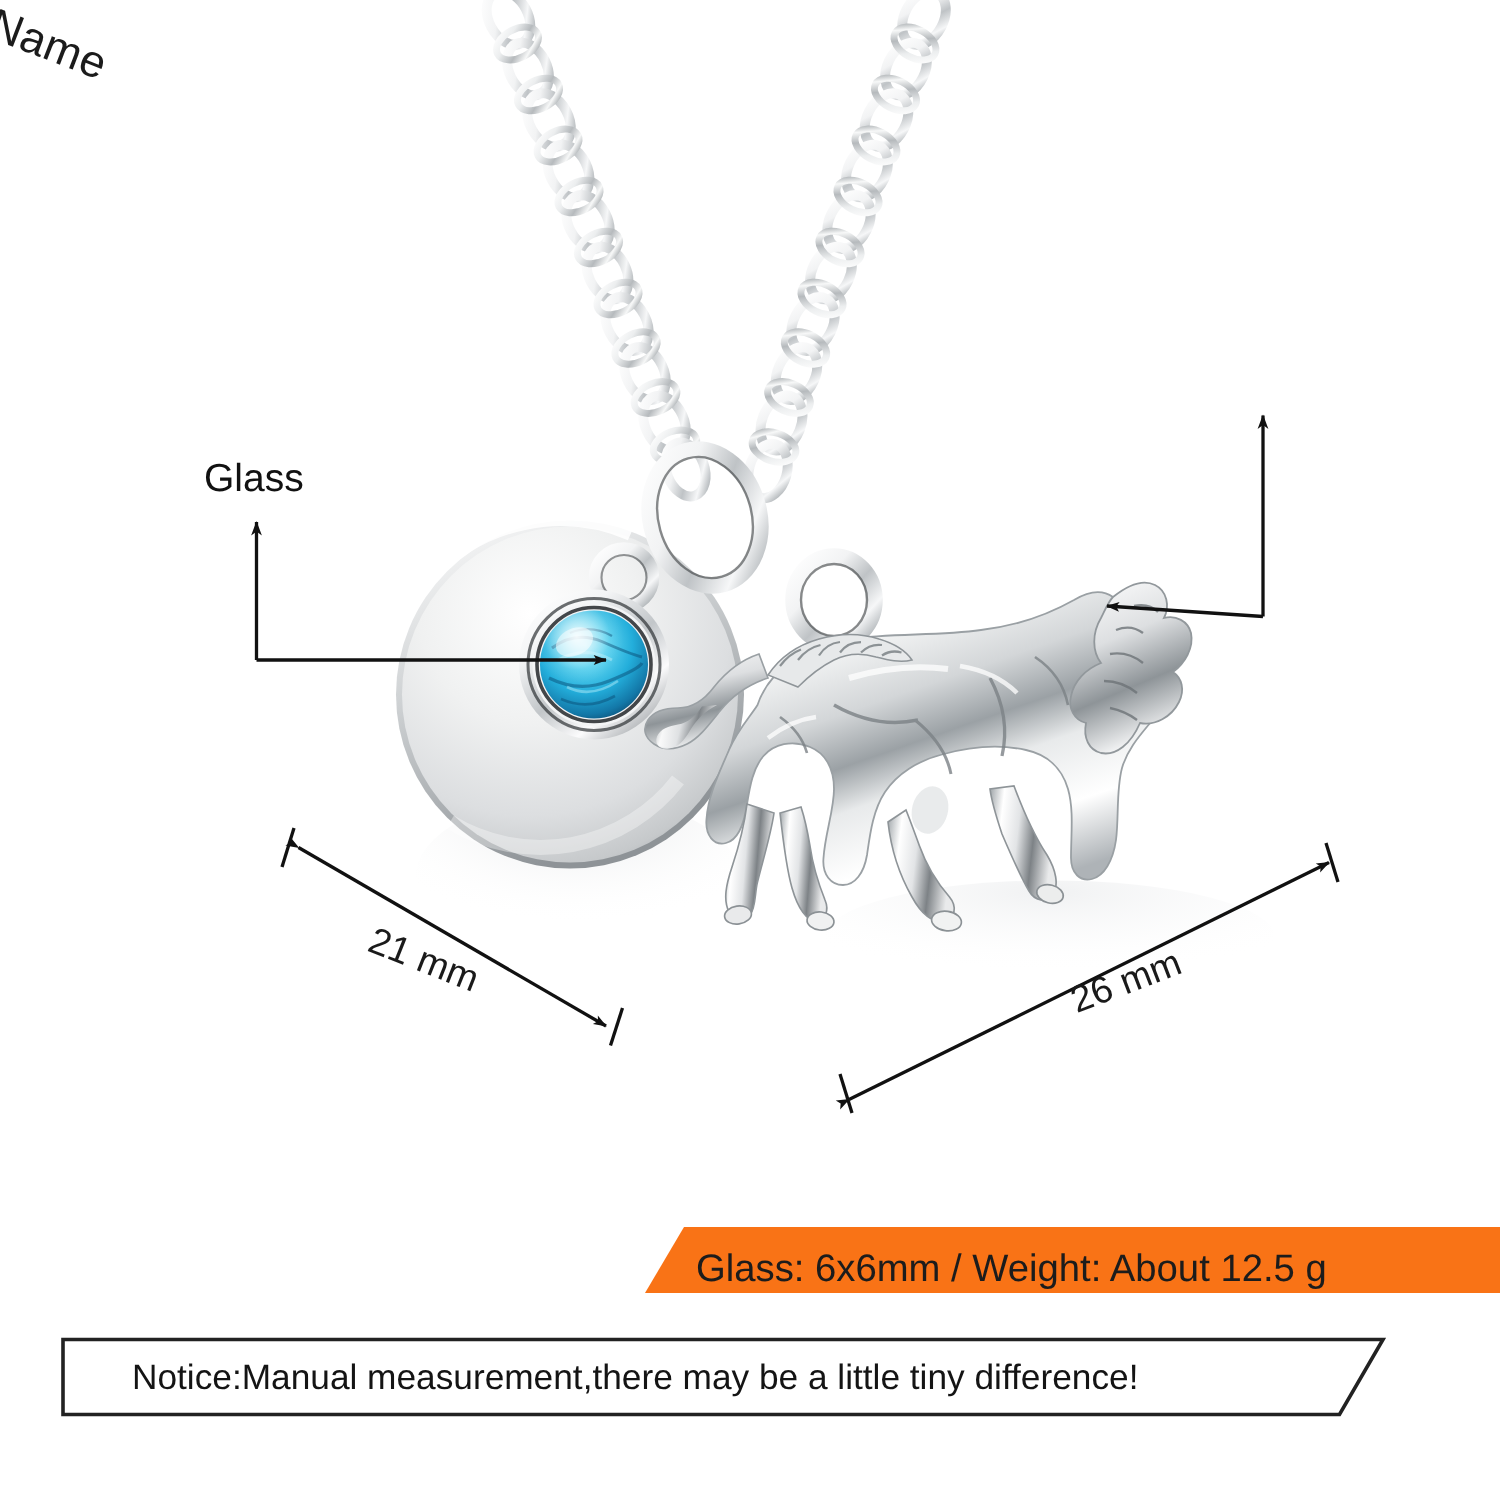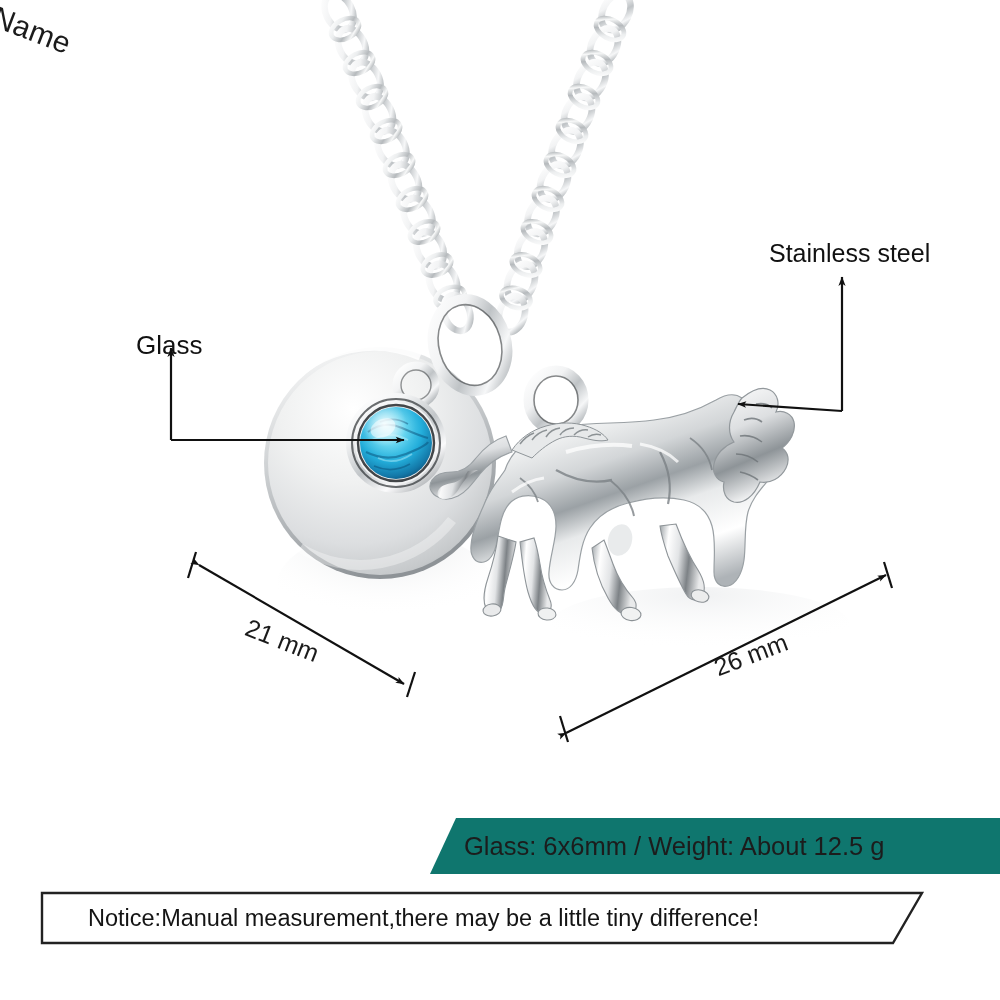--- a/index.html
+++ b/index.html
@@ -9,37 +9,37 @@
   .abs{position:absolute;}
 
   
   .anno-label{
     position:absolute;
     font-family:"Liberation Sans",sans-serif;
     color:#111;
     white-space:nowrap;
     font-weight:400;
   }
-  #glass-label{left:136px;top:303px;font-size:26px;margin-top:27px;}
+  #glass-label{left:136px;top:303px;font-size:26px;}
   #steel-label{left:769px;top:239px;font-size:25px;}
 
   .dim-label{
     position:absolute;
     font-family:"Liberation Sans",sans-serif;
     color:#1a1a1a;
     white-space:nowrap;
     font-size:25px;
   }
   #dim21{left:252px;top:613px;transform:rotate(21.5deg);transform-origin:left top;}
   #dim26{left:710px;top:655px;transform:rotate(-21deg);transform-origin:left top;}
 
   
   #spec-bar{
-    left:430px;top:818px;width:570px;height:56px;
-    background:#0f766e;
+    left:430px;top:818px;width:570px;height:44px;
+    background:#f97316;
     -webkit-clip-path:polygon(26px 0,100% 0,100% 100%,0 100%);
     clip-path:polygon(26px 0,100% 0,100% 100%,0 100%);
   }
   #spec-text{
     position:absolute;left:34px;top:0;height:56px;line-height:56px;
     font-size:25.5px;color:#1c1c1c;white-space:nowrap;
     font-family:"Liberation Sans",sans-serif;
   }
   #notice-box{
     left:42px;top:893px;width:880px;height:50px;
@@ -393,21 +393,20 @@
       <path d="M560,716 L568,742" stroke-width="2.2"></path>
       <path d="M884,562 L892,588" stroke-width="2.2"></path>
       <path d="M566,733 L886,575" stroke-width="2.2" marker-start="url(#arrHeadS)" marker-end="url(#arrHeadS)"></path>
     </g>
 
     <path d="M42,893 L922,893 L893,943 L42,943 Z" fill="none" stroke="#222" stroke-width="2.4"></path>
   </svg>
 
   <div class="anno-label" id="glass-label">Glass</div>
 
-  <div class="anno-label" id="steel-label">Stainless steel</div>
 
   <div class="dim-label" id="dim21">21 mm</div>
 
   <div class="dim-label" id="dim26">26 mm</div>
 
   <div id="name-engrave">Name</div>
 
   <div class="abs" id="spec-bar">
     <div id="spec-text">Glass: 6x6mm / Weight: About 12.5 g</div>
   </div>

